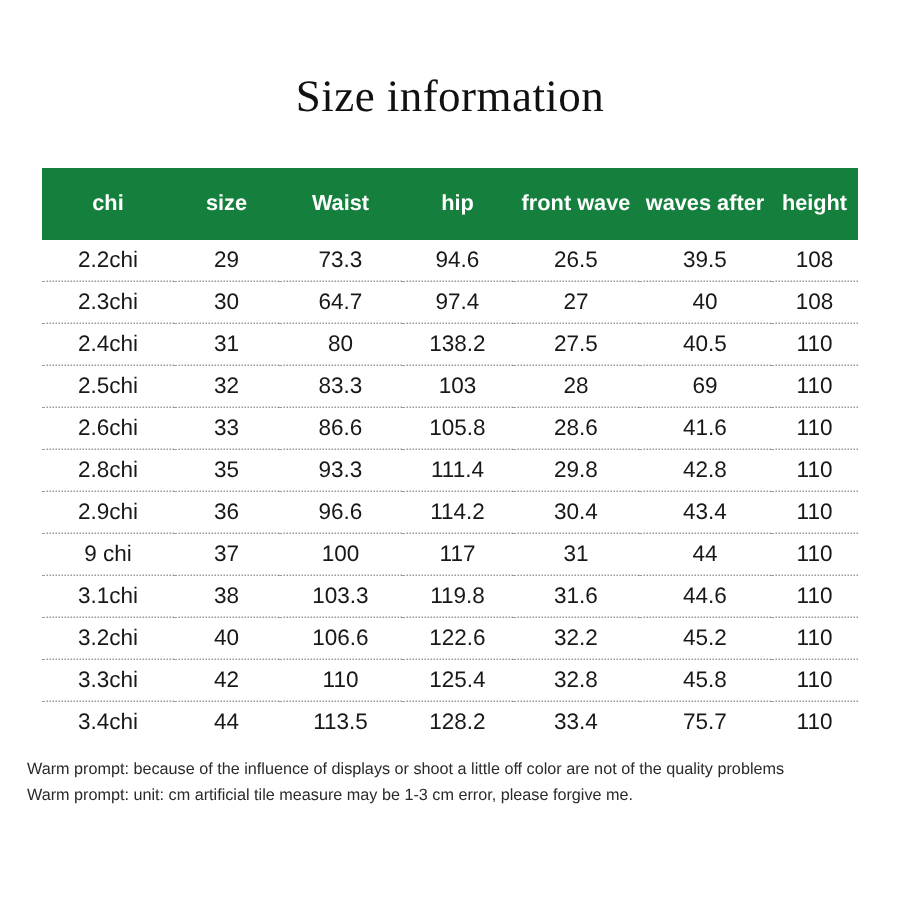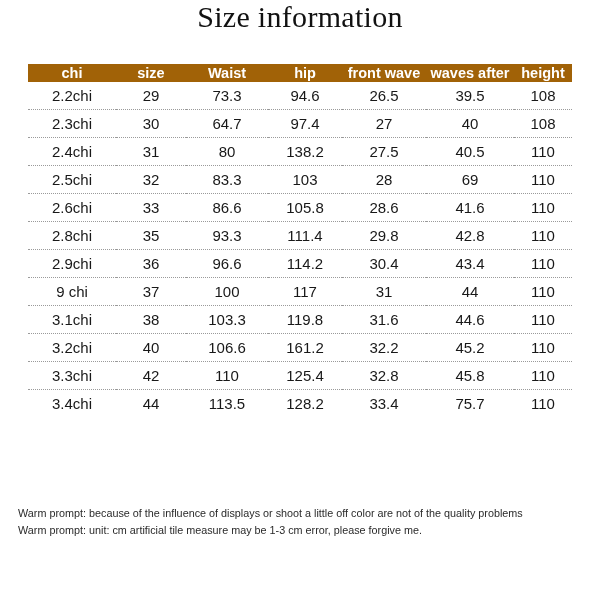--- a/index.html
+++ b/index.html
@@ -22,35 +22,36 @@
     padding: 0;
   }
   .title {
     text-align: center;
     font-family: "Liberation Serif", serif;
     font-size: 30px;
     font-weight: 400;
     letter-spacing: 0.3px;
     color: #111111;
     margin: 0;
+    padding-top: 48px;
   }
   .table-wrap {
     margin: 30px 28px 0 28px;
   }
   table.size-table {
     width: 544px;
     border-collapse: collapse;
     table-layout: fixed;
   }
   table.size-table thead th {
-    background: #a16207;
+    background: #15803d;
     color: #ffffff;
     font-size: 14.5px;
     font-weight: 700;
-    padding: 1px 2px;
+    padding: 16px 2px;
     text-align: center;
     font-family: "Liberation Sans", sans-serif;
     white-space: nowrap;
     margin-top: 45px;
   }
   table.size-table tbody td {
     font-size: 15px;
     color: #181818;
     text-align: center;
     padding: 5px 2px 5px 2px;
@@ -191,21 +192,21 @@
           <td>103.3</td>
           <td>119.8</td>
           <td>31.6</td>
           <td>44.6</td>
           <td>110</td>
         </tr>
         <tr>
           <td>3.2chi</td>
           <td>40</td>
           <td>106.6</td>
-          <td>161.2</td>
+          <td>122.6</td>
           <td>32.2</td>
           <td>45.2</td>
           <td>110</td>
         </tr>
         <tr>
           <td>3.3chi</td>
           <td>42</td>
           <td>110</td>
           <td>125.4</td>
           <td>32.8</td>

